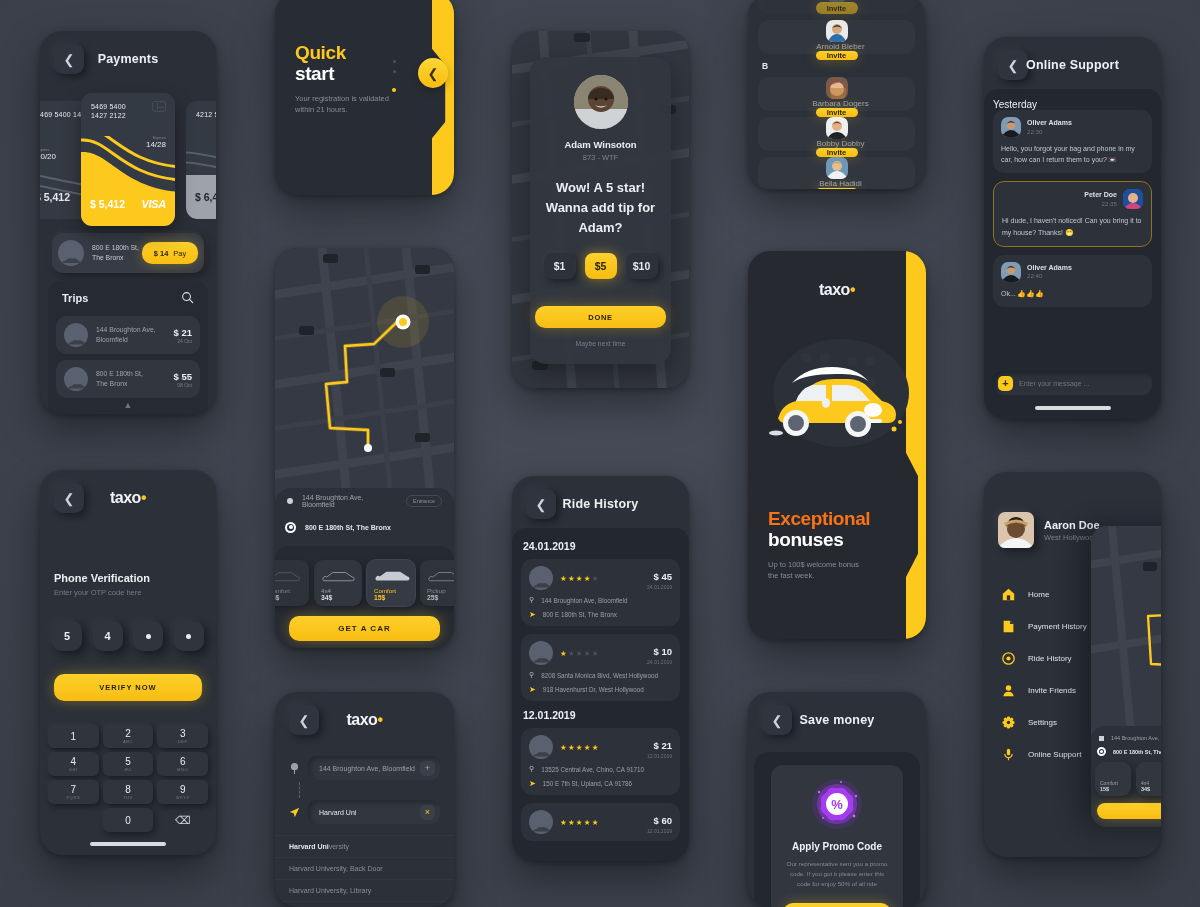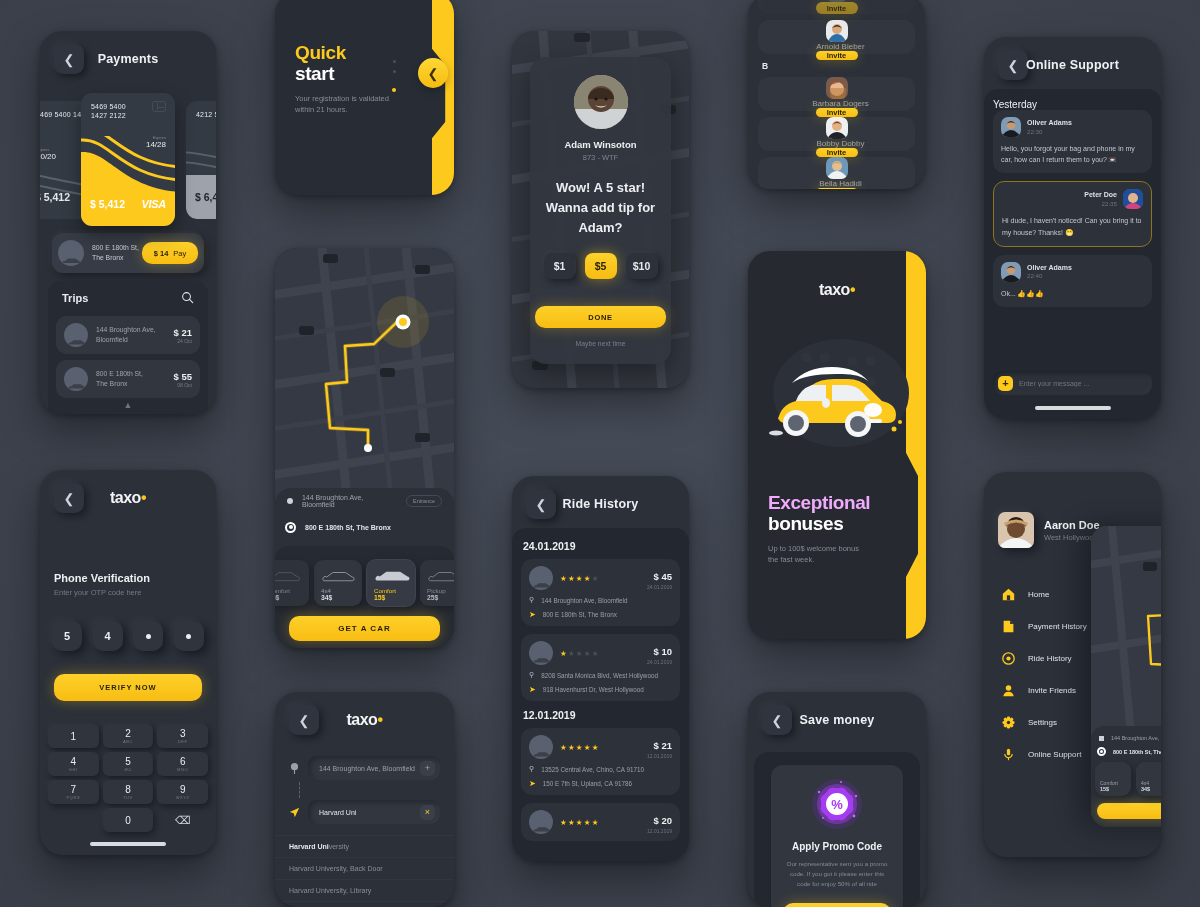--- a/index.html
+++ b/index.html
@@ -892,21 +892,21 @@
 
       <div class="rh-card">
         <div class="rh-top">
           <div class="avatar" style="width:24px;height:24px;">
             <svg width="17" height="9" viewBox="0 0 36 16">
                 <path d="M2 12 h32 a2 2 0 0 0 0-4 l-7-5 H12 l-6 5 a3 3 0 0 0-4 4z" fill="#3b4049"></path>
               </svg>
           </div>
           <div class="stars"><span class="on">★★★★★</span></div>
           <div class="rh-price">
-            <b>$ 20</b>
+            <b>$ 60</b>
             <small>12.01.2019</small>
           </div>
         </div>
       </div>
     </div>
   </div>
 
   <div class="phone" id="bonuses">
     <div class="onb-wrap">
       <div class="onb-yellow" style="width:20px;clip-path:polygon(0 0,100% 0,100% 100%,0 100%,0 84%,60% 78%,60% 58%,0 52%);"></div>
@@ -938,21 +938,21 @@
         <circle cx="48" cy="102" r="13" fill="#f4f6f7"></circle>
           <circle cx="48" cy="102" r="8" fill="#5f6570"></circle>
         <circle cx="110" cy="103" r="13" fill="#f4f6f7"></circle>
           <circle cx="110" cy="103" r="8" fill="#5f6570"></circle>
         <ellipse cx="28" cy="112" rx="7" ry="2.5" fill="#d9dde1"></ellipse>
         <circle cx="146" cy="108" r="2.5" fill="#fdc91d"></circle>
         <circle cx="152" cy="101" r="2" fill="#fdc91d"></circle>
       </svg>
 
       <div style="position:absolute;left:20px;top:241px;">
-        <div class="onb-title" style="color:#f0abfc;">Exceptional</div>
+        <div class="onb-title" style="color:#f97316;margin-top:16px;">Exceptional</div>
         <div class="onb-title" style="color:#ffffff;">bonuses</div>
         <div class="onb-sub" style="white-space:pre-line;">Up to 100$ welcome bonus
 the fast week.</div>
       </div>
     </div>
   </div>
 
   <div class="phone" id="promo">
     <div class="hdr">
       <div class="backbtn">

